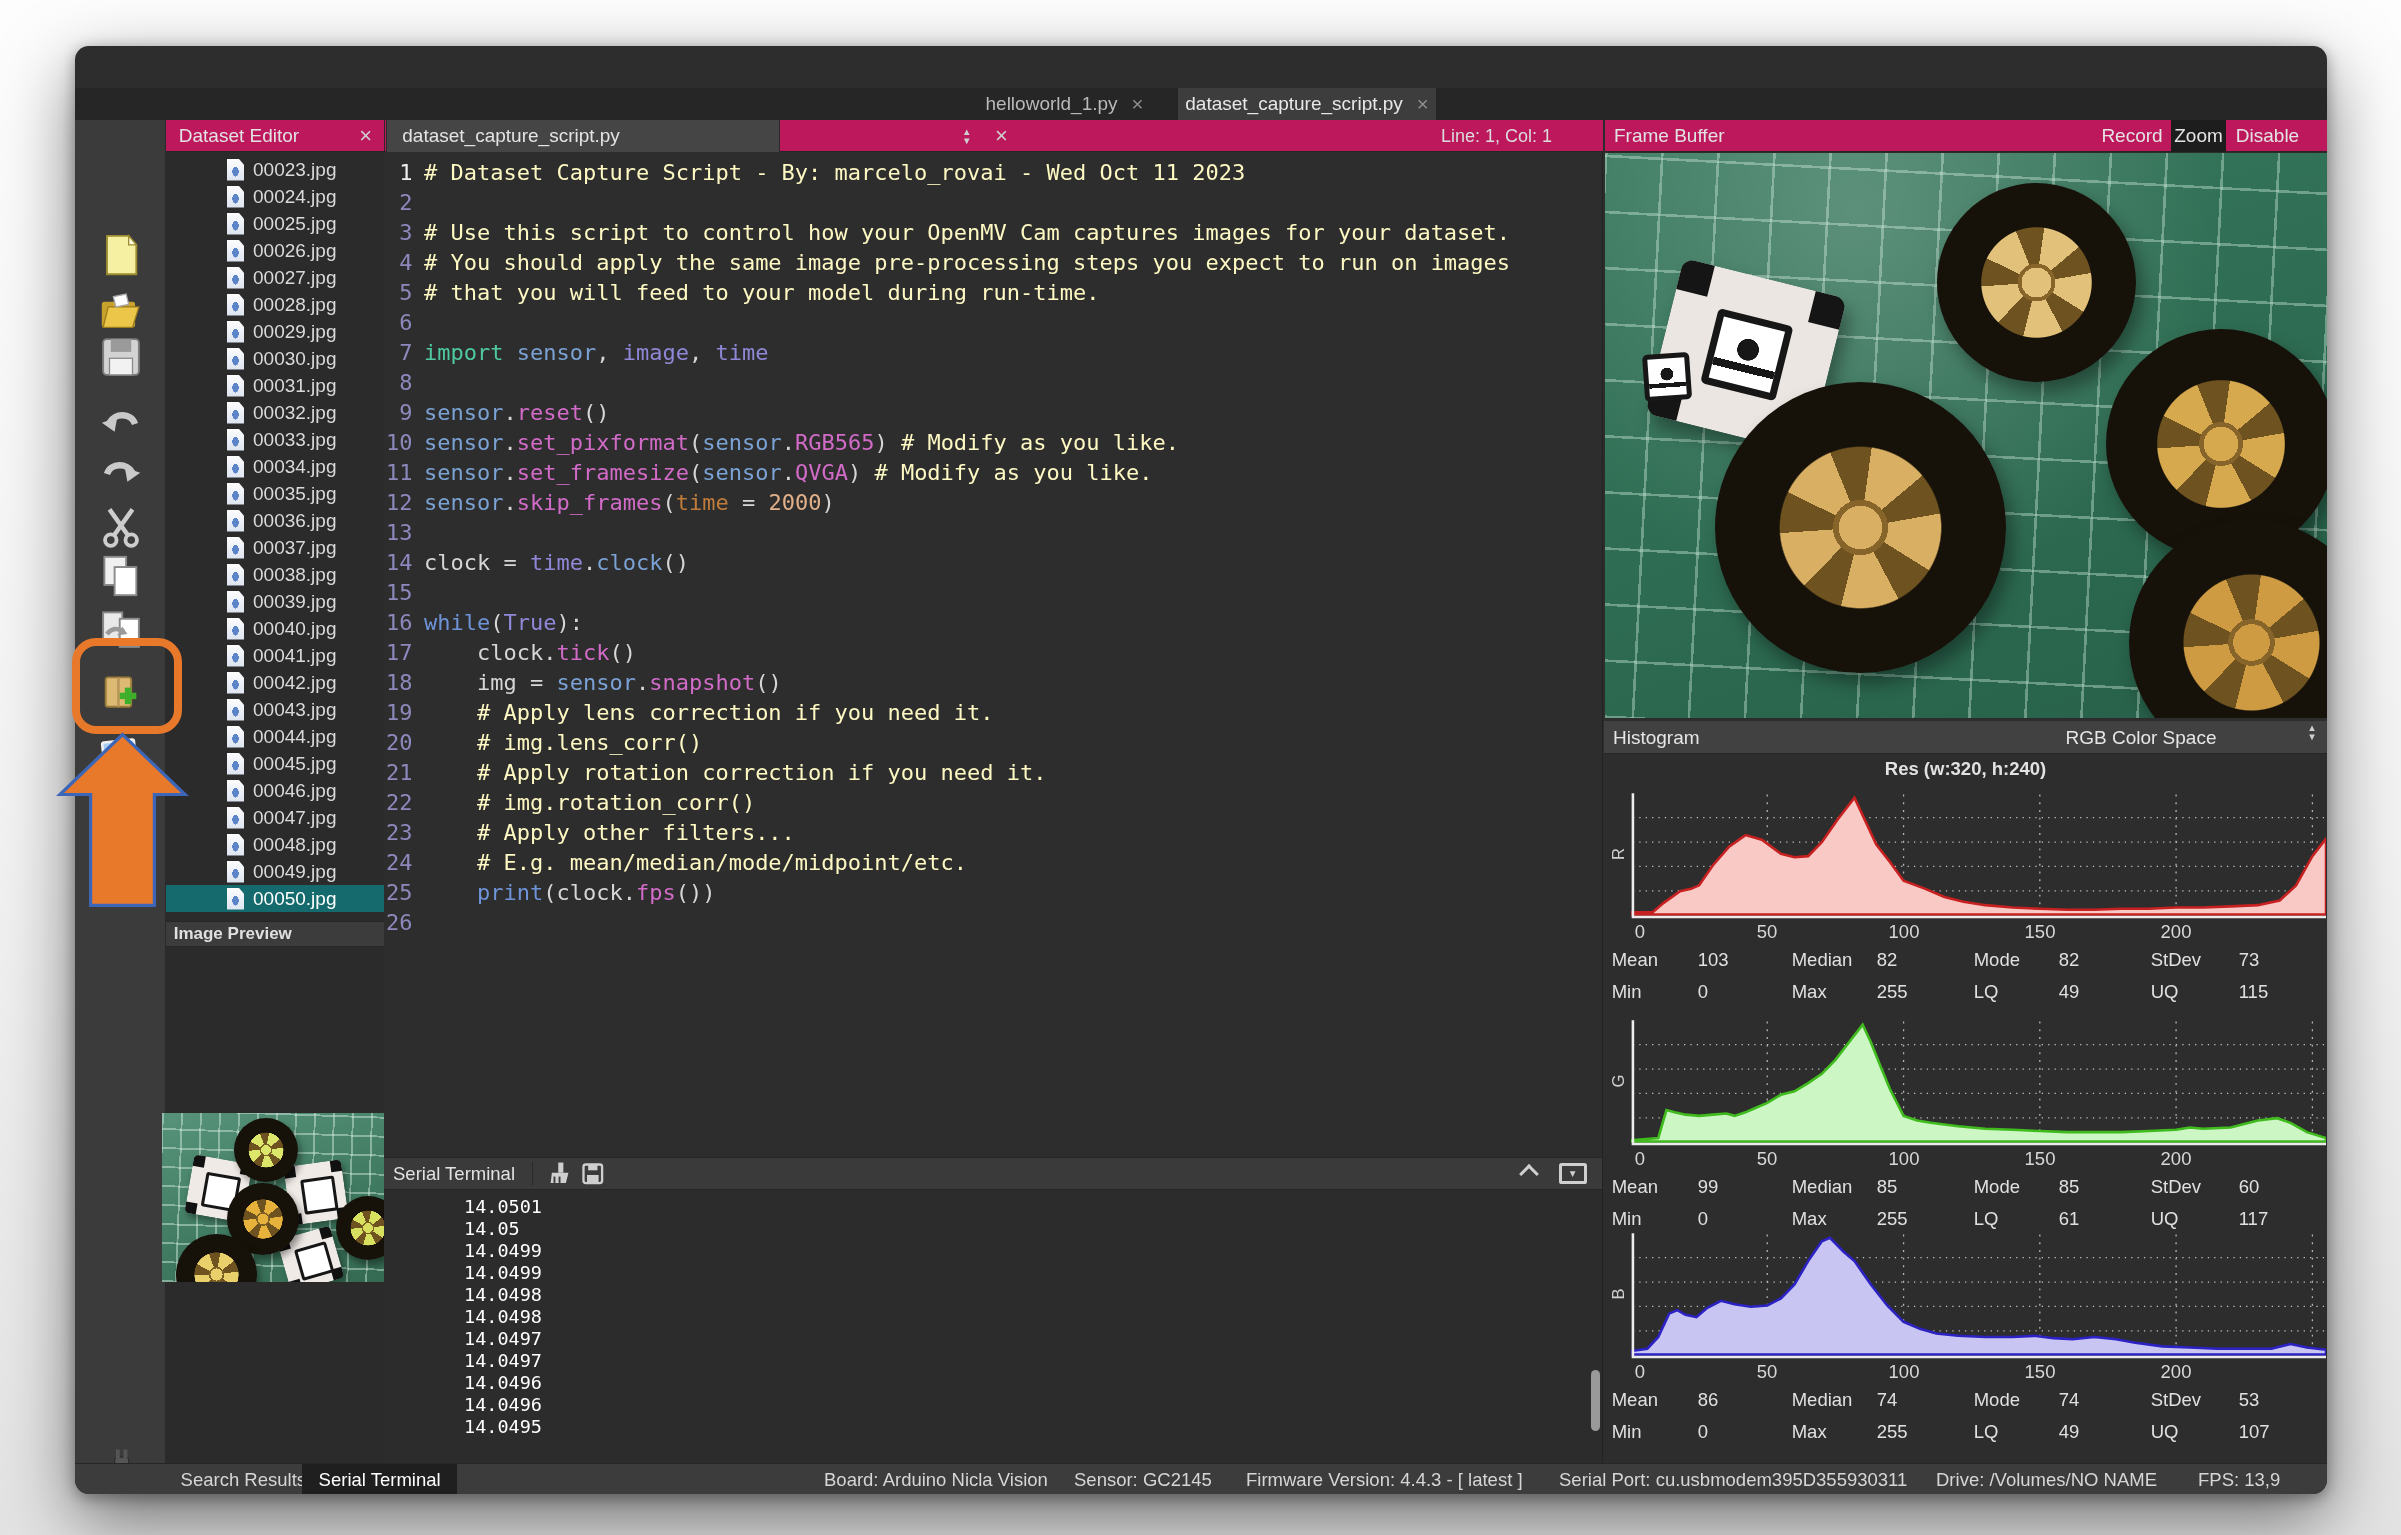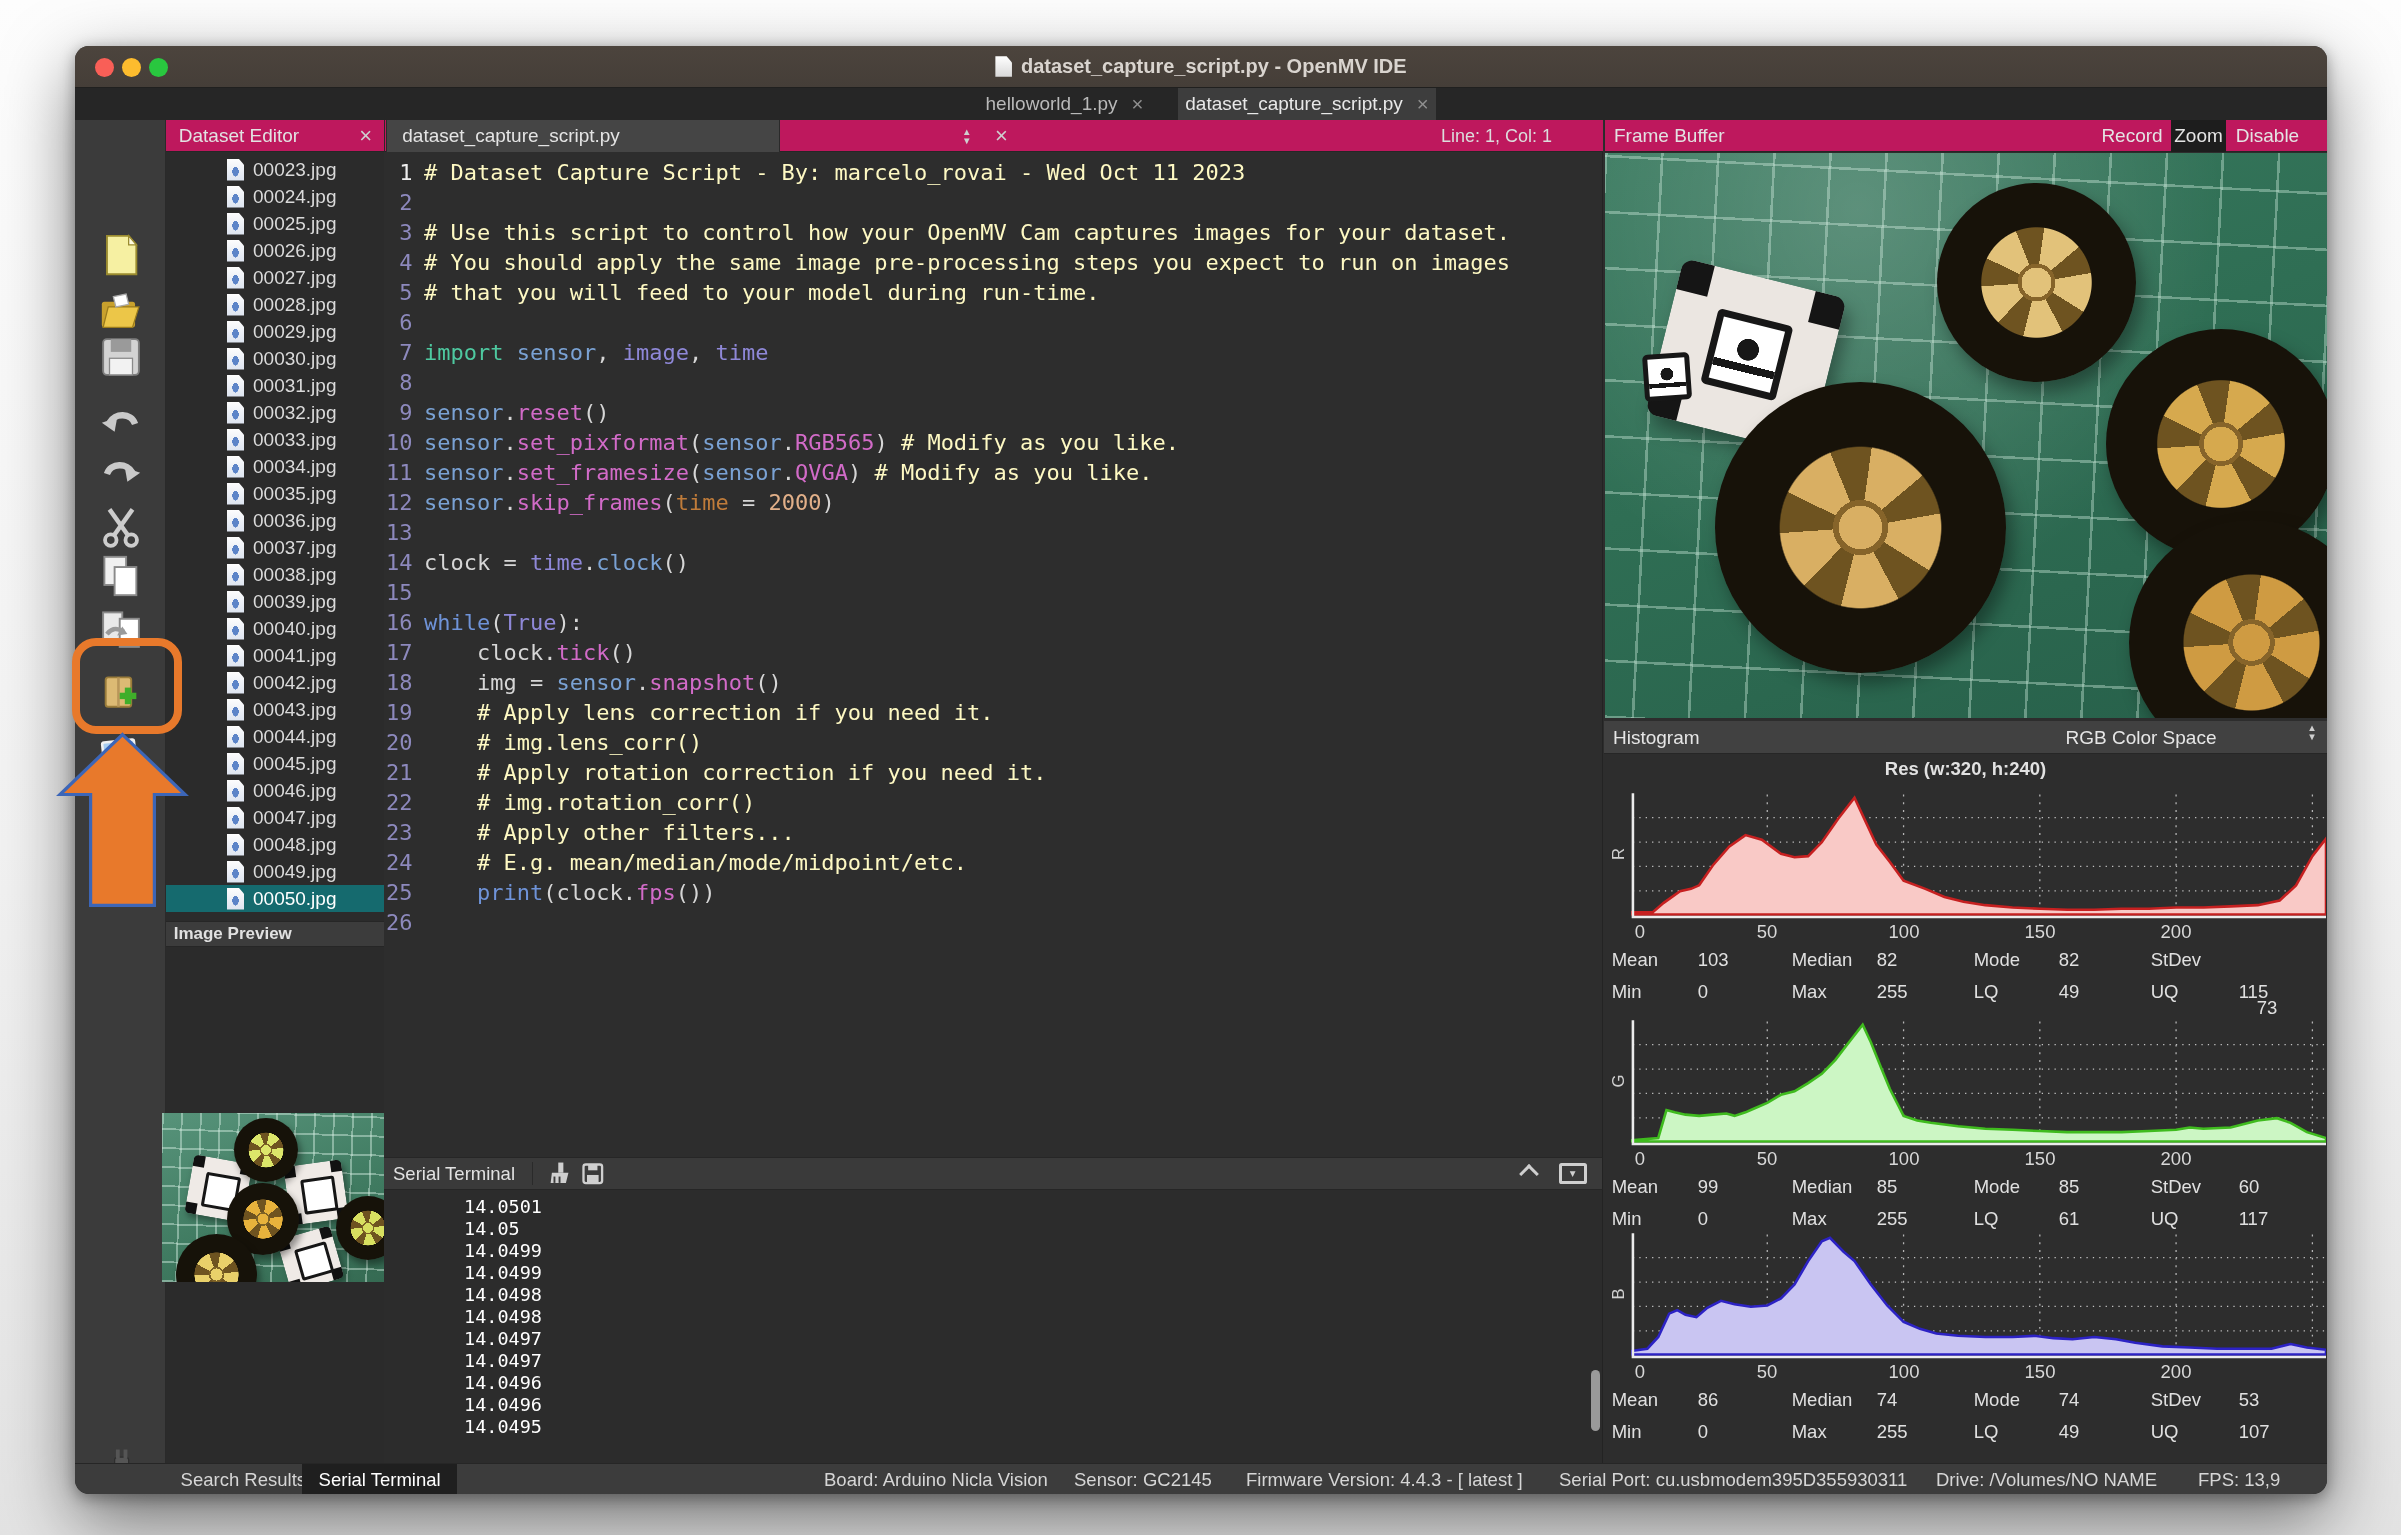--- a/index.html
+++ b/index.html
@@ -101,29 +101,20 @@
   
   .hl-box{position:absolute;left:72px;top:638px;width:110px;height:96px;border:8.3px solid #e8792b;border-radius:24px;z-index:50}
   .arrow-ann{position:absolute;left:56px;top:732px;width:133px;height:176px;z-index:50}
 </style>
 </head>
 <body>
 
 <div class="root">
   <div class="window">
 
-    <div class="titlebar">
-      <div class="tl r"></div>
-      <div class="tl y"></div>
-      <div class="tl g"></div>
-      <div class="wtitle">
-        <span class="doc-ico"></span>
-        <span>dataset_capture_script.py - OpenMV IDE</span>
-      </div>
-    </div>
 
     <div class="tabstrip">
       <div class="etab" style="left:877px;width:225px">
         <span>helloworld_1.py</span>
           <span class="x">×</span>
       </div>
       <div class="etab active" style="left:1103px;width:258px">
         <span>dataset_capture_script.py</span>
           <span class="x">×</span>
       </div>
@@ -456,21 +447,21 @@
           <span style="left: 545px;">200</span>
         </div>
       <div class="stats s1">
           <span style="left: 0px;">Mean</span>
           <span style="left: 86px;">103</span>
           <span style="left: 180px;">Median</span>
           <span style="left: 265px;">82</span>
           <span style="left: 362px;">Mode</span>
           <span style="left: 447px;">82</span>
           <span style="left: 539px;">StDev</span>
-          <span style="left: 645px; margin-top: 48px;">73</span>
+          <span style="left: 627px;">73</span>
         </div>
       <div class="stats s2">
           <span style="left: 0px;">Min</span>
           <span style="left: 86px;">0</span>
           <span style="left: 180px;">Max</span>
           <span style="left: 265px;">255</span>
           <span style="left: 362px;">LQ</span>
           <span style="left: 447px;">49</span>
           <span style="left: 539px;">UQ</span>
           <span style="left: 627px;">115</span>

